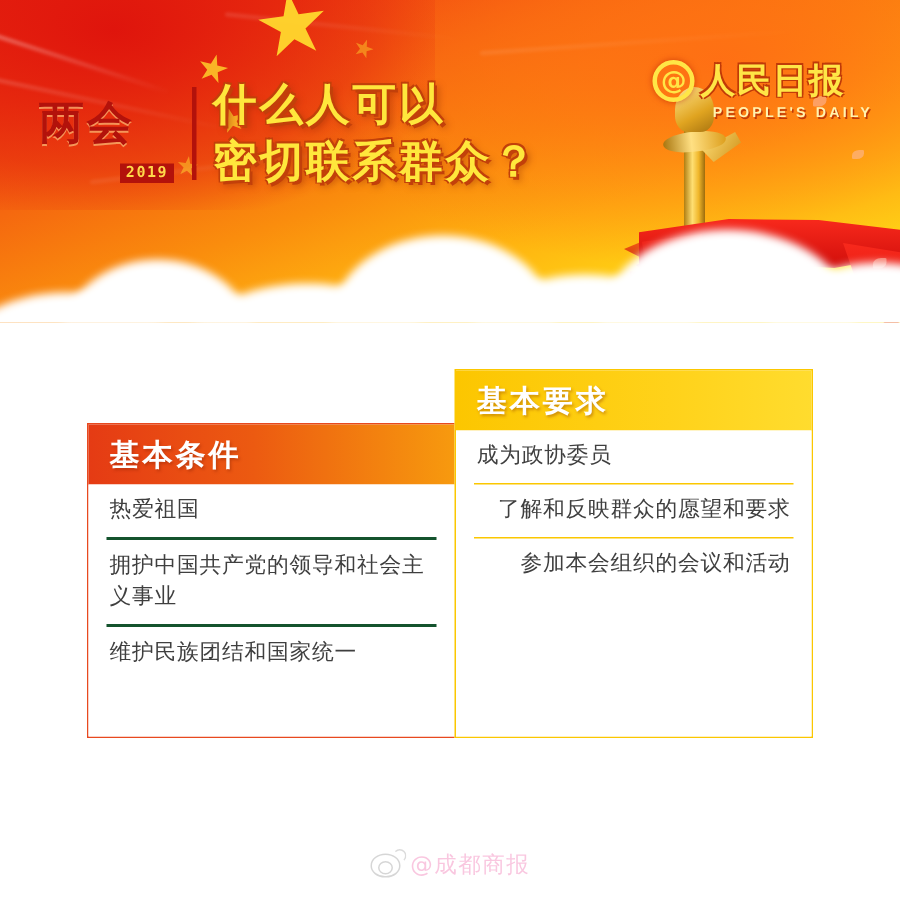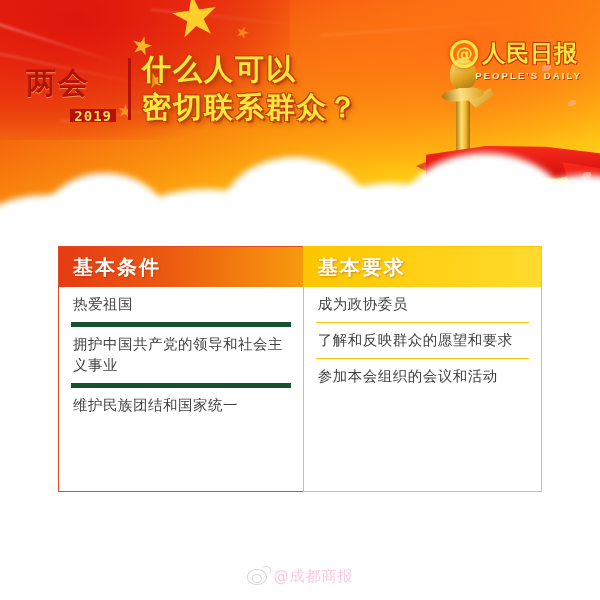--- a/index.html
+++ b/index.html
@@ -68,21 +68,21 @@
   .logo2h .cn {
     font-family:"DejaVu Sans","Liberation Sans",sans-serif;
     font-size:30px; font-weight:bold; letter-spacing:2px;
     color:#b3120b;
     text-shadow:0 1px 0 rgba(255,230,150,.55);
     line-height:1;
   }
   .logo2h .yr {
     position:absolute; right:2px; bottom:-2px;
     background:#b3120b; color:#ffd84a;
-    font-size:14px; font-weight:bold; letter-spacing:1px;
+    font-size:10px; font-weight:bold; letter-spacing:1px;
     padding:1px 4px 0 4px; line-height:12px;
     font-family:"DejaVu Sans Mono","Liberation Mono",monospace;
   }
   .logo-divider {
     position:absolute; left:128px; top:58px; width:3px; height:62px;
     background:#b3120b;
   }
 
   
   .headline {
@@ -112,21 +112,21 @@
     font-family:"DejaVu Sans",sans-serif;
   }
   .pd-cn {
     font-family:Liberation Mono, monospace;
     font-size:23px; font-weight:bold; letter-spacing:1px;
     color:#ffe646;
     text-shadow:1px 1px 0 #c03a08, -1px -1px 0 #c03a08, 1px -1px 0 #c03a08, -1px 1px 0 #c03a08;
   }
   .pd-en {
     font-size:9.5px; font-weight:bold; letter-spacing:2.1px;
-    color:#fff3b0; margin-top:1px; margin-left:25px;
+    color:#fff3b0; margin-top:1px; margin-left:40px;
     text-shadow:1px 1px 0 #c03a08;
     font-family:"Liberation Sans",sans-serif;
   }
 
   
   .emblem { position:absolute; left:392px; top:44px; width:208px; height:170px; }
 
   .huabiao { position:absolute; left:50px; top:14px; width:42px; height:115px; }
   .hb-col {
     position:absolute; left:14px; top:24px; width:14px; height:86px;
@@ -205,41 +205,41 @@
     position:absolute; background:#fbb9a6; border-radius:60% 10% 60% 10%;
     opacity:.55;
   }
 
   
   .table {
     position:absolute; left:58px; top:246px; width:484px; height:246px;
     display:flex;
   }
   .col { display:flex; flex-direction:column; }
-  .col-left  { width:255px; border:1.5px solid #e8491f; border-right:none; }
+  .col-left  { width:255px; border:1.5px solid #e8491f; border-right:none;margin-top:36px; }
   .col-right { width:249px; border:1.5px solid #fbc700; }
 
   .col-head {
     height:40px; display:flex; align-items:center; padding-left:14px;
     color:#ffffff; font-weight:bold; font-size:20px; letter-spacing:2px;
     font-family:"DejaVu Sans","Liberation Sans",sans-serif;
     text-shadow:1px 1px 2px rgba(120,30,0,.35);
   }
   .head-left  { background:linear-gradient(90deg,#e53b14 0%,#ec5a11 45%,#f79a0e 100%); }
   .head-right { background:linear-gradient(90deg,#fcc600 0%,#ffd21a 60%,#ffdc2e 100%); }
 
   .col-body { flex:1; background:#ffffff; padding:0 12px; }
   .row {
     padding:7px 2px 7px 2px;
     font-size:14.5px; line-height:21px; color:#3f3f3f;
     font-family:"DejaVu Sans","Liberation Sans",sans-serif;
     letter-spacing:.5px;
   }
-  .col-left  .row + .row { border-top:5px solid #14532d; }
-  .col-right .row + .row { border-top:1px solid #fbc700; }
+  .col-left  .row + .row { border-top:2px solid #14532d; }
+  .col-right .row + .row { border-top:1px solid #fbc700;text-align:right; }
 
   
   .watermark {
     position:absolute; left:0; right:0; bottom:14px;
     display:flex; align-items:center; justify-content:center; gap:7px;
     opacity:.30;
   }
   .wb-icon {
     width:20px; height:16px; border:1.6px solid #7a7a7a; border-radius:50% 50% 48% 48%;
     position:relative;

